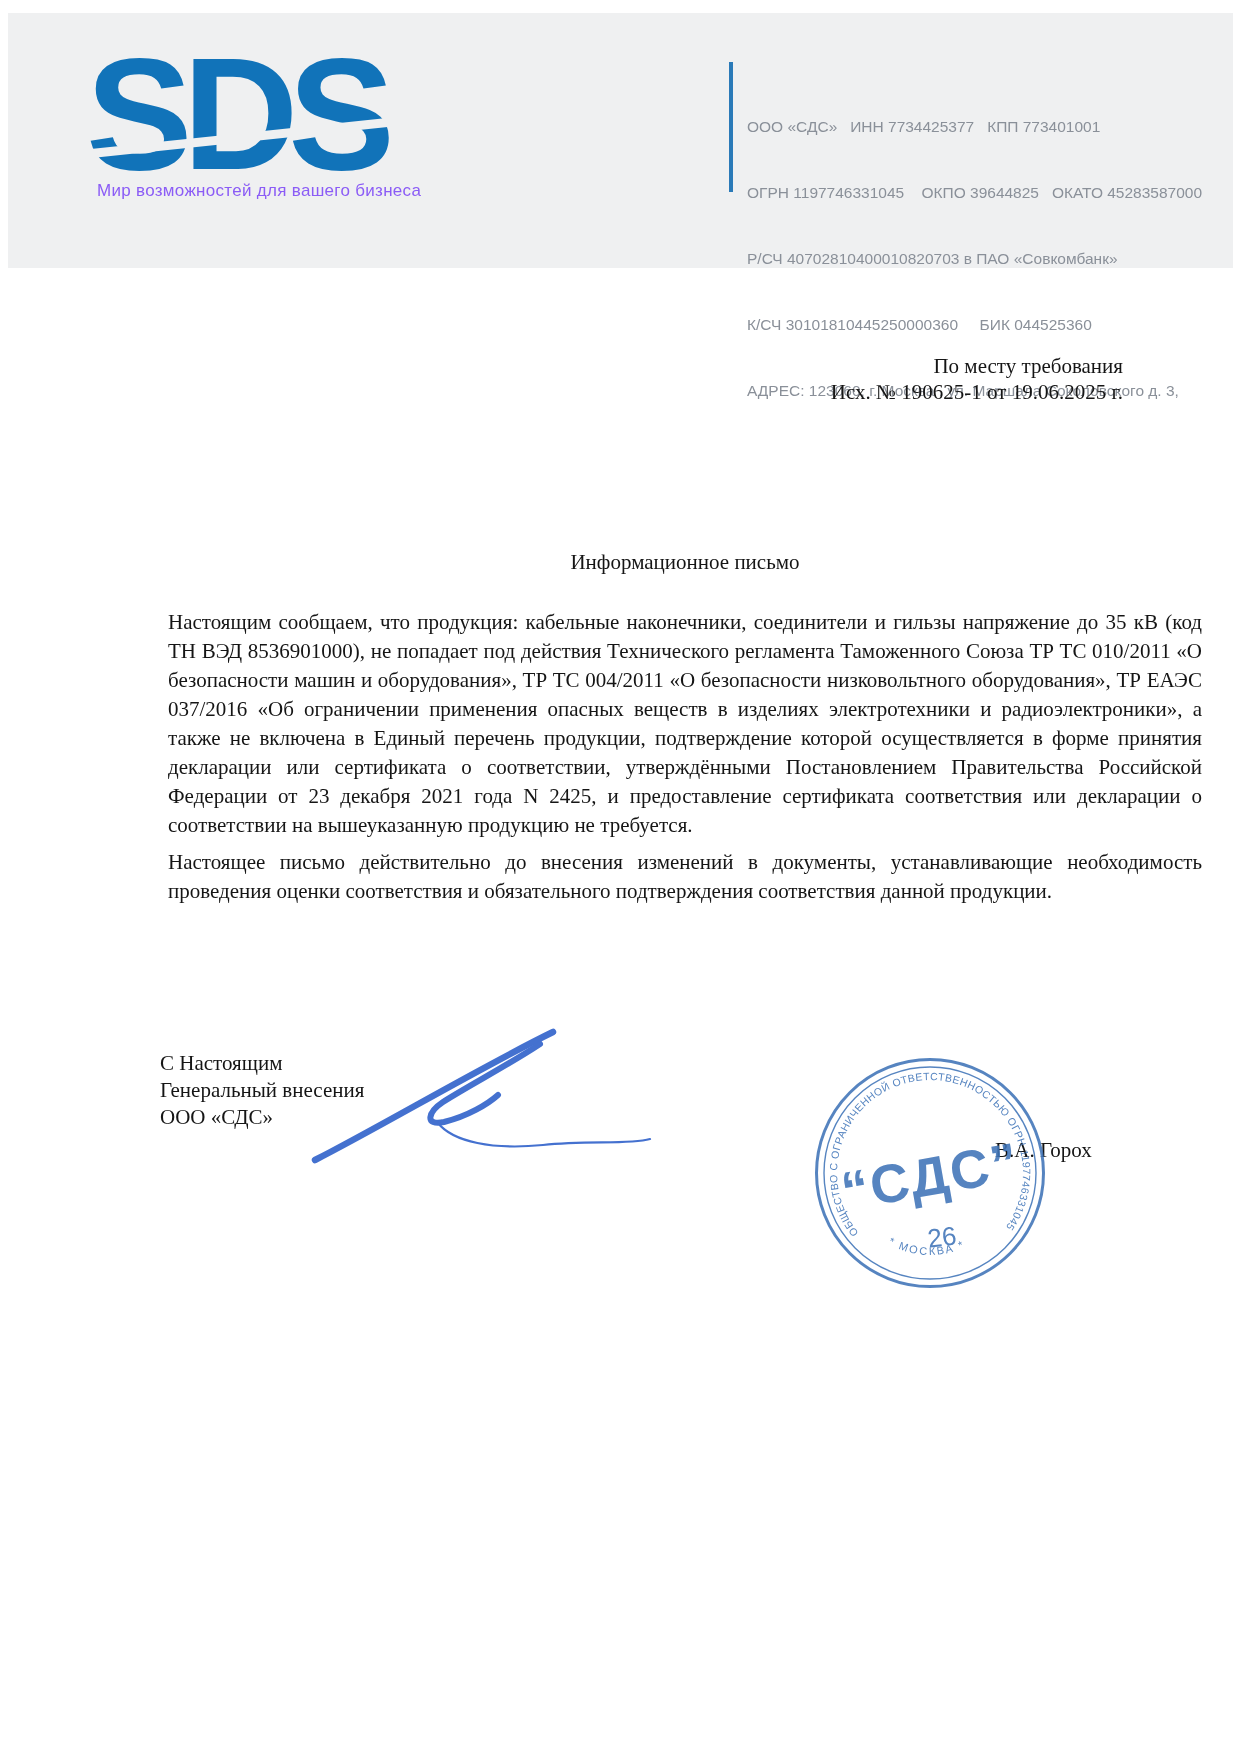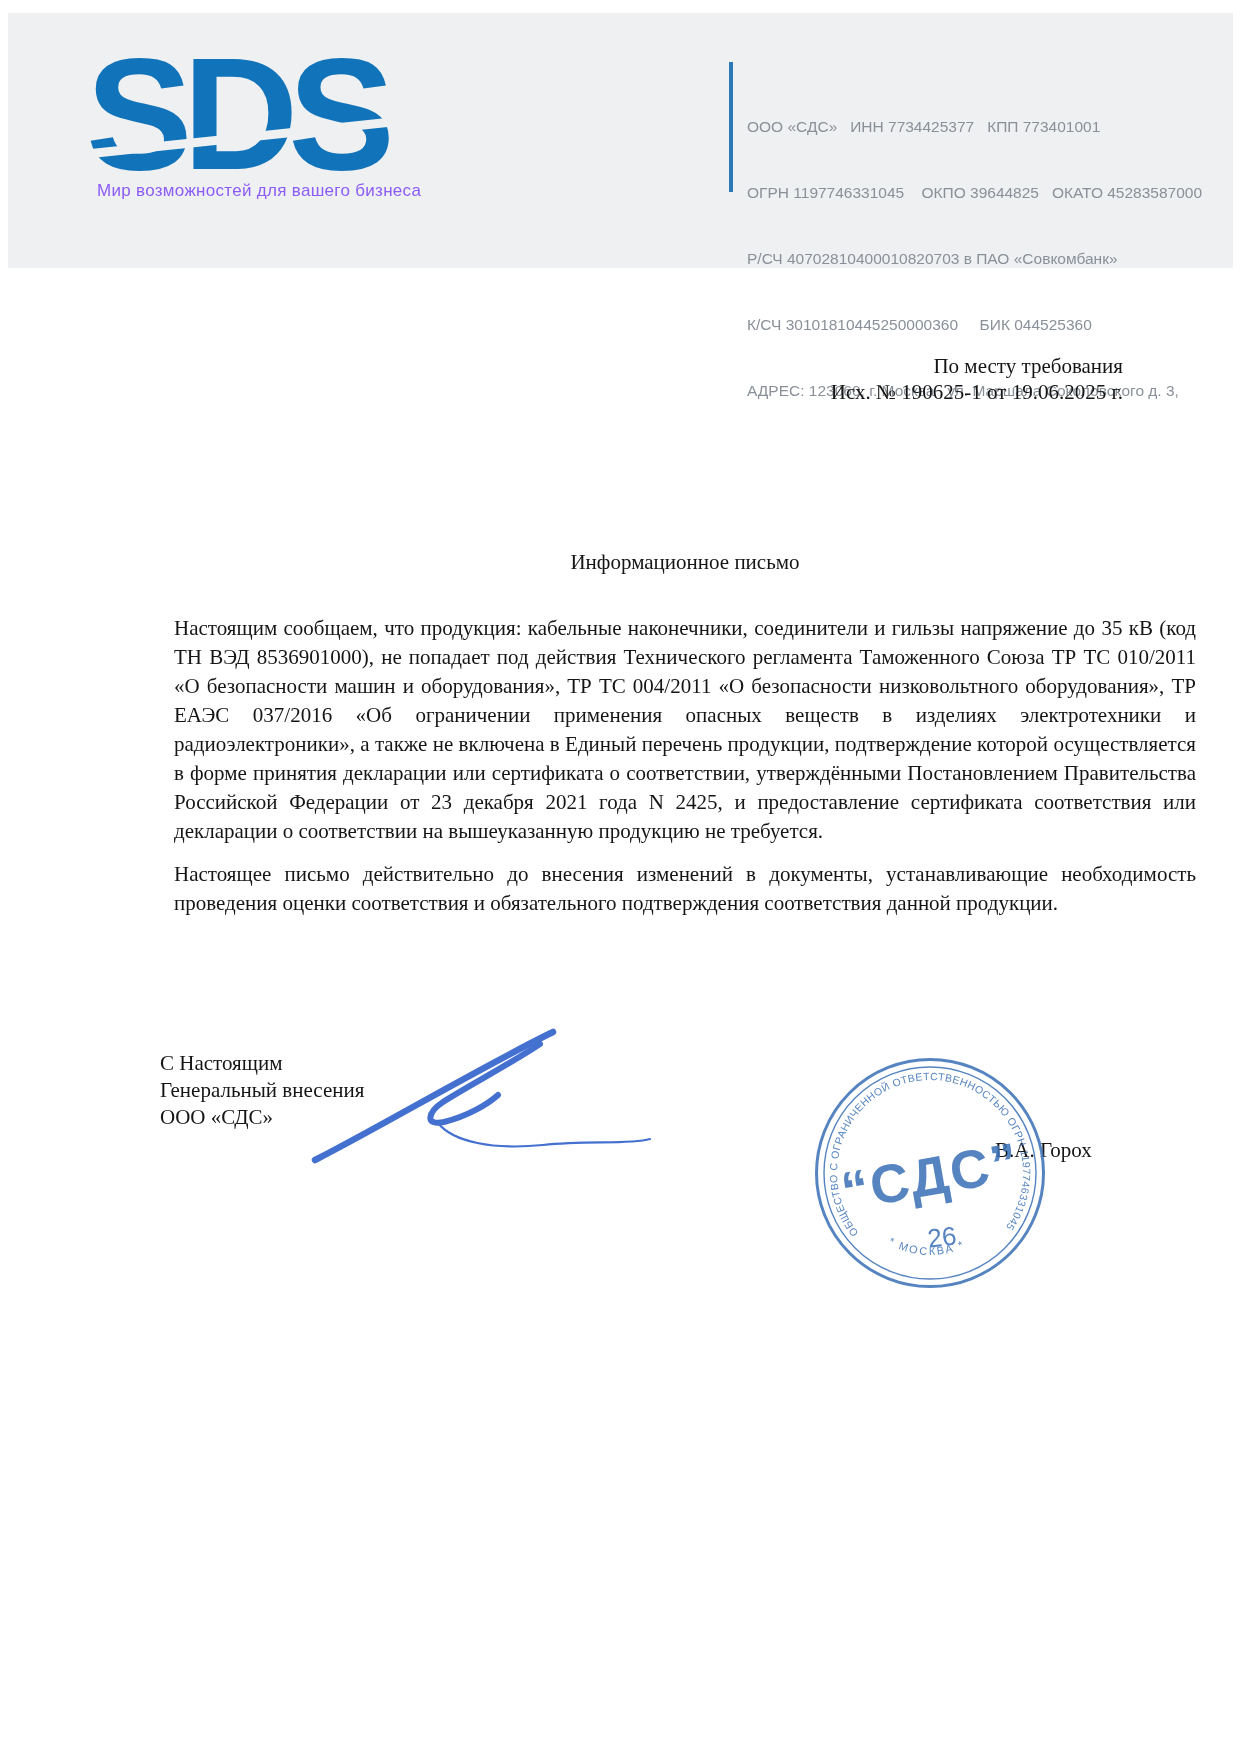--- a/index.html
+++ b/index.html
@@ -20,21 +20,21 @@
   .details{position:absolute;left:747px;top:72px;font-family:"Liberation Sans",sans-serif;
            font-size:15.5px;line-height:22px;color:#8a9099;white-space:pre-wrap;}
 
   
   .ref{position:absolute;right:118px;top:353px;text-align:right;font-size:21px;line-height:26px;}
 
   
   .title{position:absolute;left:160px;top:550px;width:1050px;text-align:center;font-size:21px;}
   .body-text{position:absolute;left:160px;top:600px;width:1050px;font-size:21px;line-height:29px;
              text-align:justify;}
-  .body-text p{margin:14px;}
+  .body-text p{margin:8px;}
 
   
   .sign-block{position:absolute;left:160px;top:1050px;font-size:21px;line-height:27px;}
   .signer{position:absolute;left:995px;top:1138px;font-size:21px;}
   svg.signature{position:absolute;left:288px;top:1016px;pointer-events:none;}
   svg.stamp{position:absolute;left:809px;top:1052px;pointer-events:none;}
 </style>
 </head>
 <body>
 

